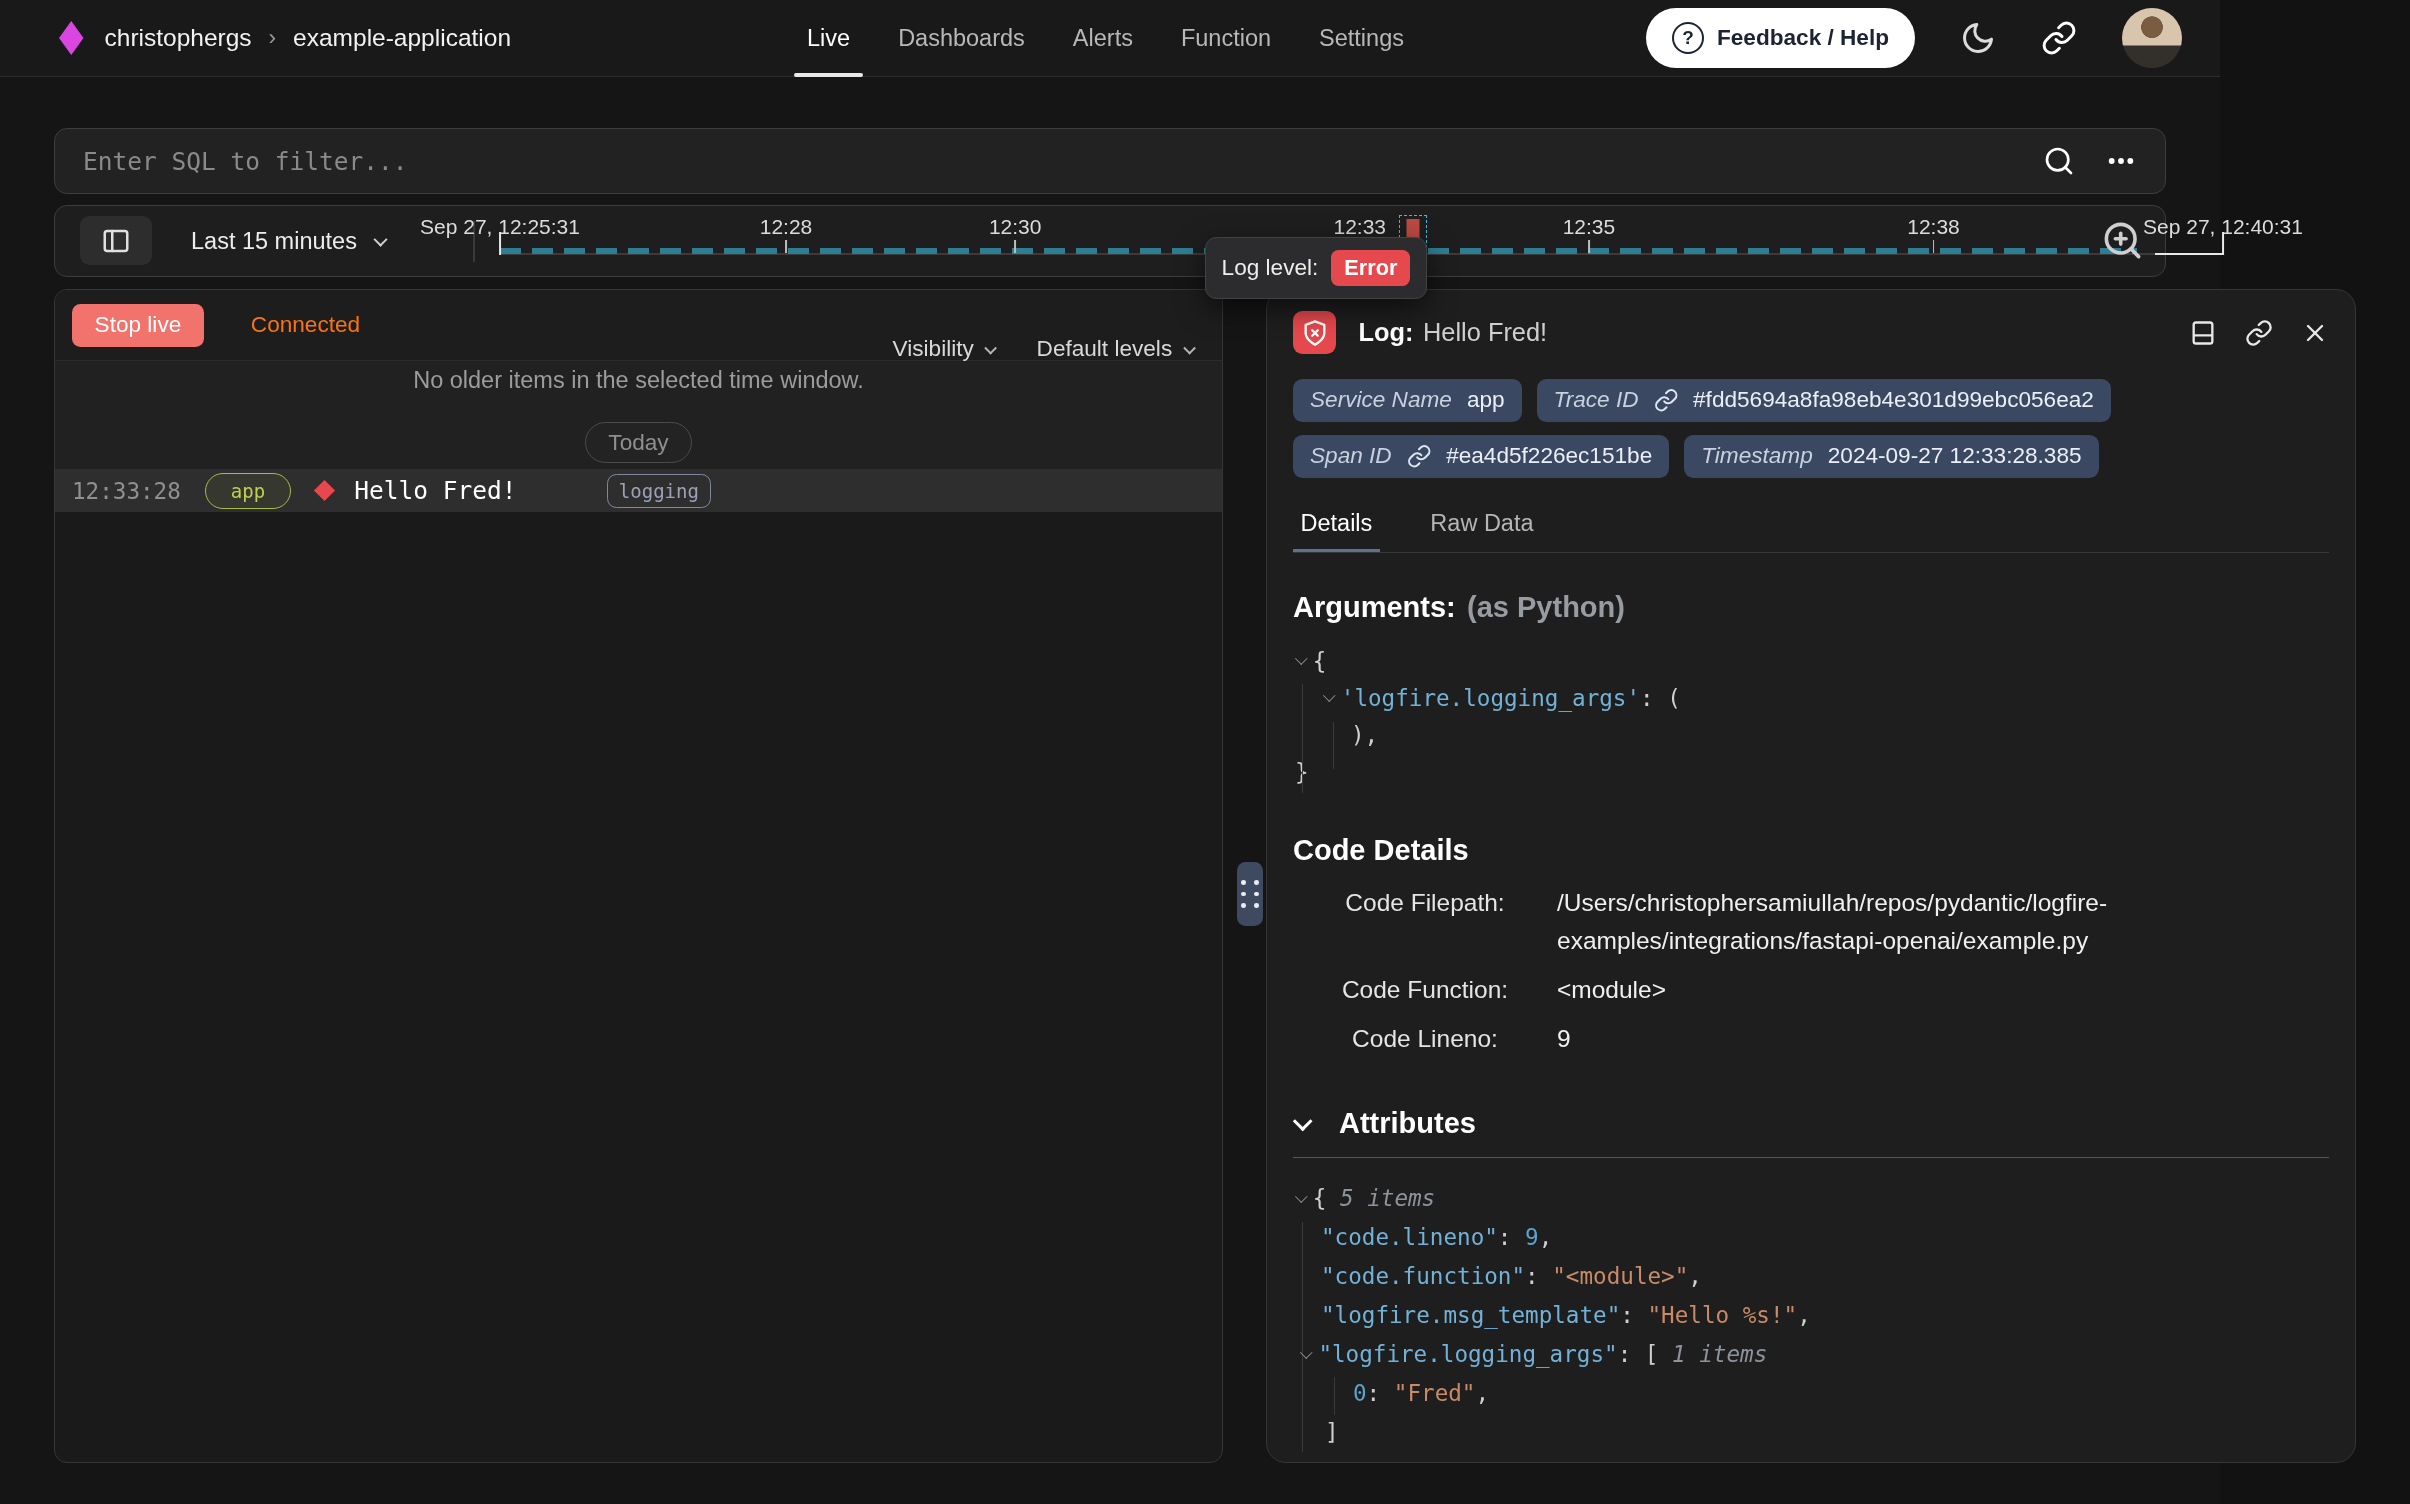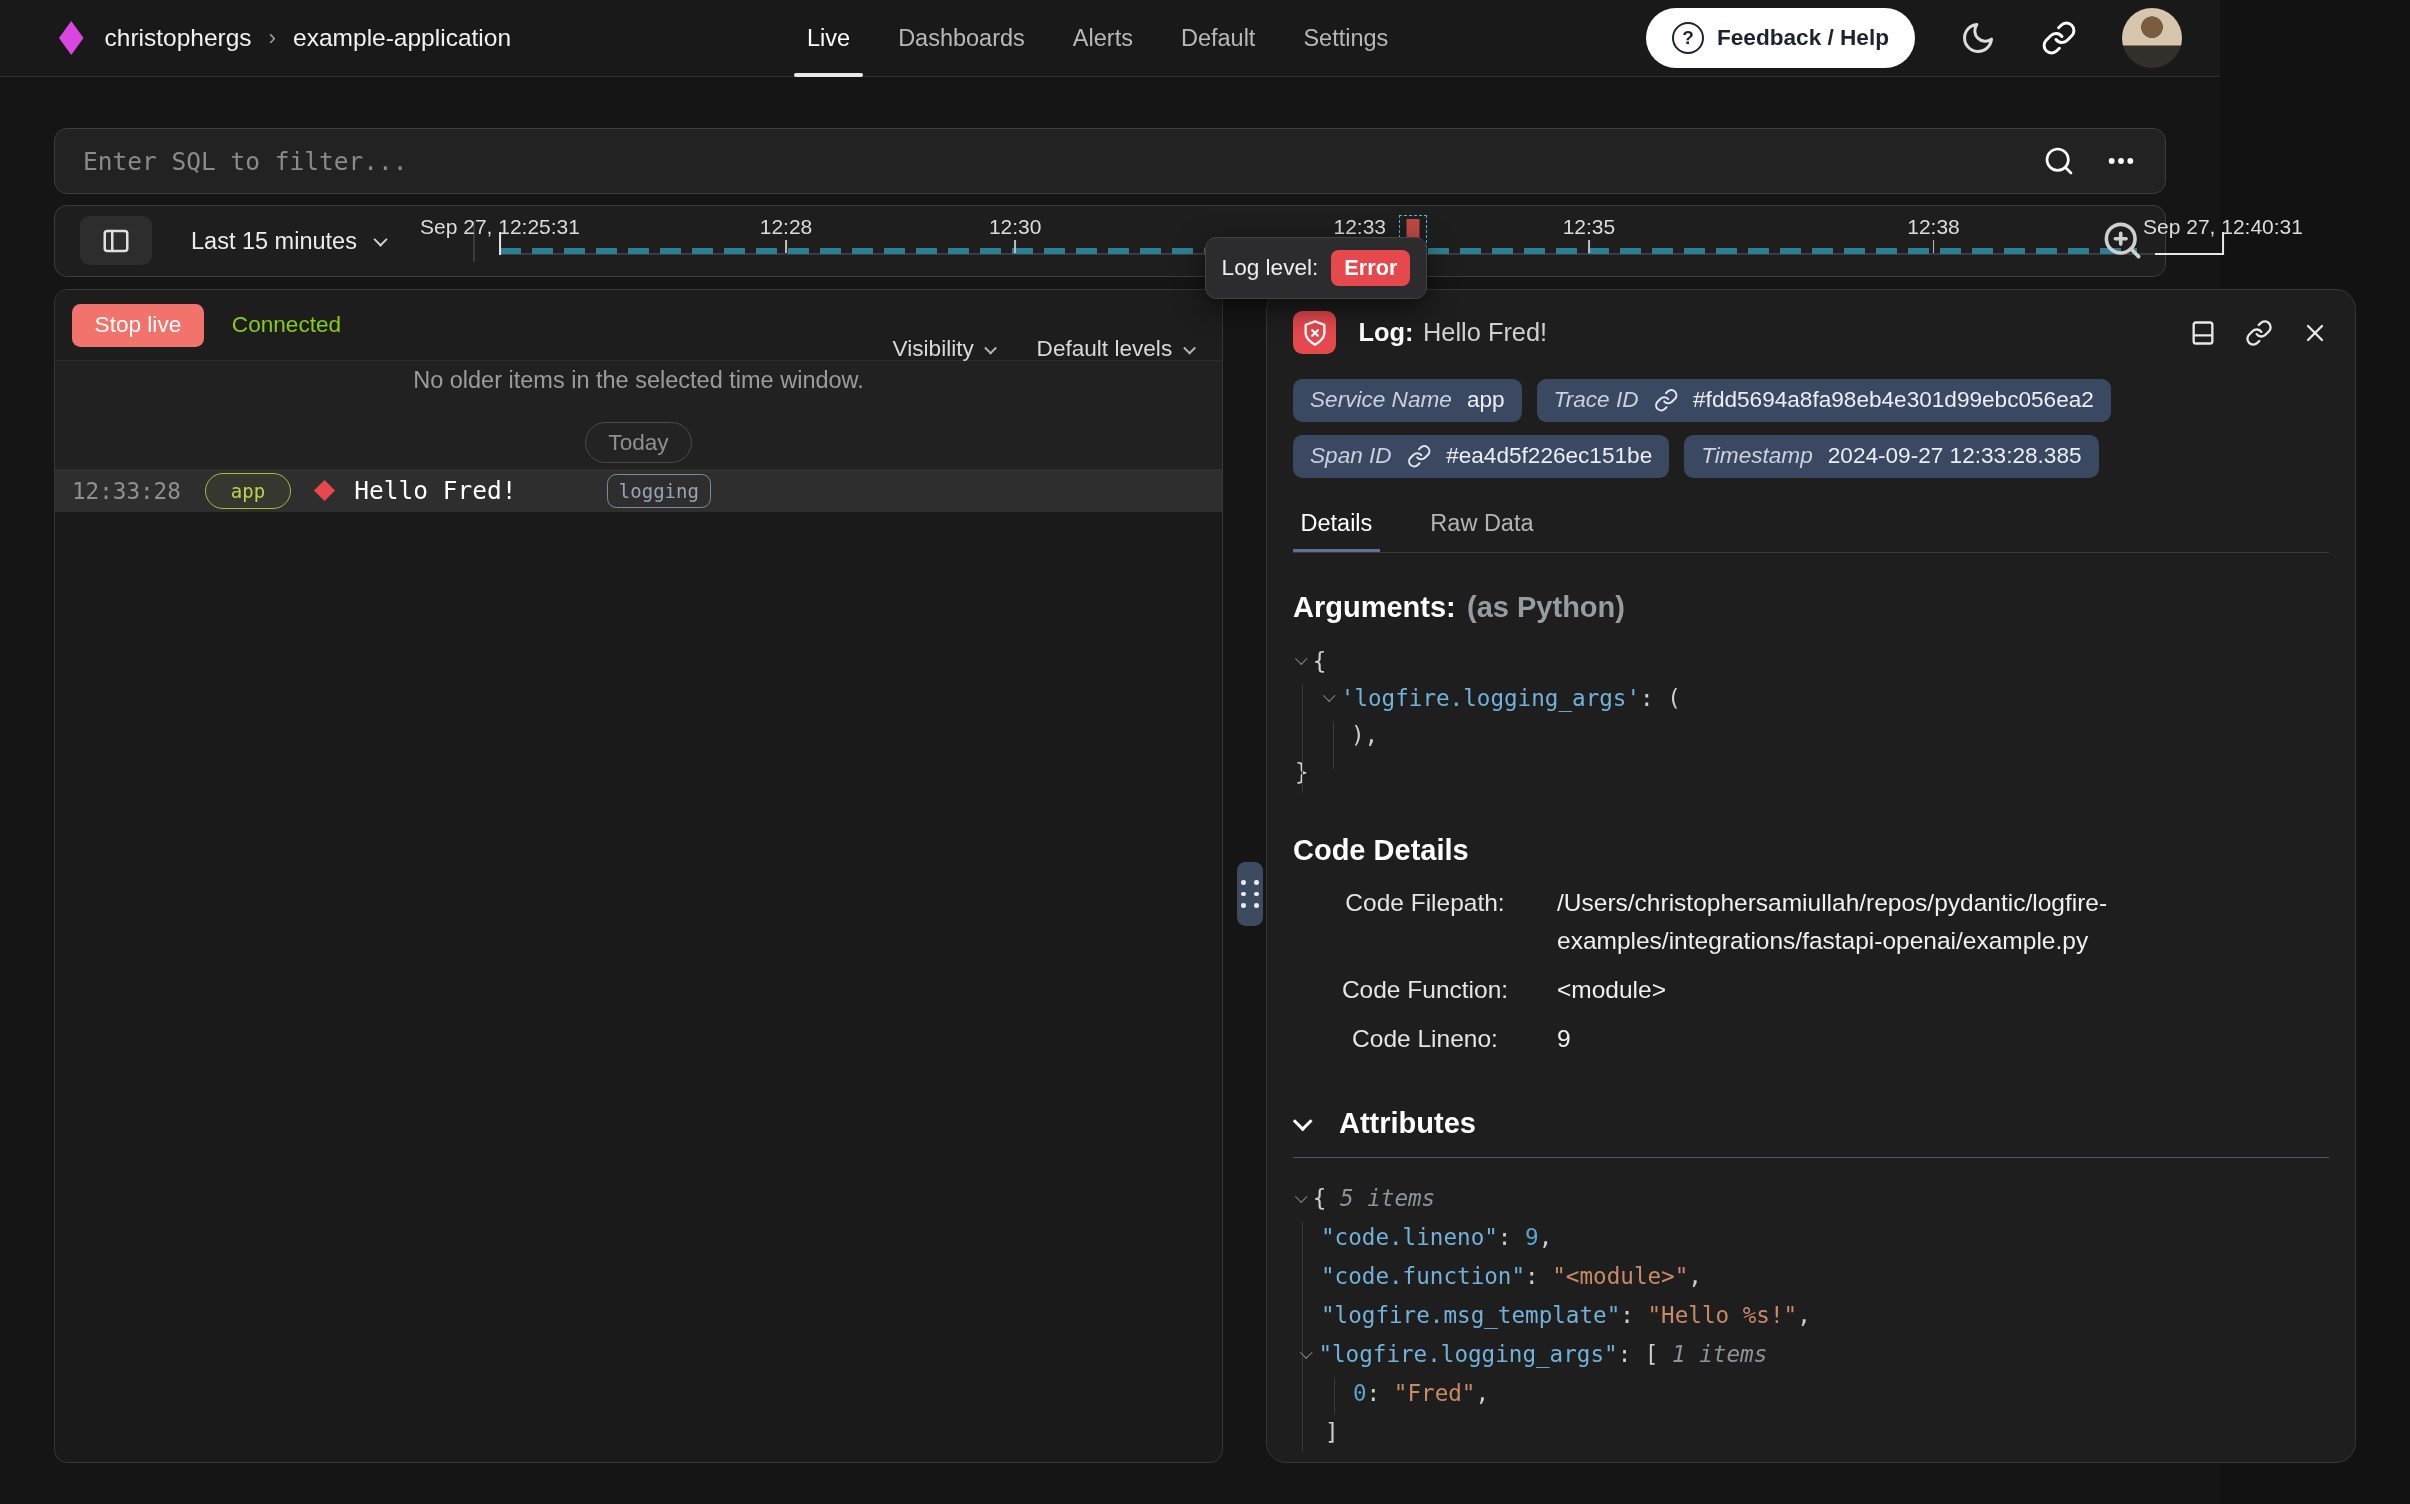--- a/index.html
+++ b/index.html
@@ -86,21 +86,21 @@
   .error-badge { background:#e5484d; color:#ffffff; font-weight:700;
     border-radius:7.5px; padding:4.7px 13px; font-size:21.7px; }
 
   
   .live-panel { position:absolute; left:54px; top:289px; width:1169px; height:1174px;
     background:#1a1a1a; border:1.9px solid #363636; border-radius:13px; overflow:hidden; }
   .live-header { height:70px; display:flex; align-items:center; padding:0 17px; background:#1d1d1d; }
   .stop-btn { background:#f1736c; color:#ffffff; border:none; border-radius:8.5px;
     height:43px; padding:0 22.6px; font-size:22.6px; cursor:pointer;
     font-family:"Liberation Sans",sans-serif; }
-  .conn { margin-left:28px; font-size:22.6px; color:#84cc16; }
+  .conn { margin-left:47px; font-size:22.6px; color:#f97316; }
   .live-header-right { margin-left:auto; display:flex; gap:43px; margin-right:13px; }
   .dropdown { display:flex; align-items:center; gap:11.3px; color:#d9d9d9; font-size:22.6px;
     background:none; border:none; cursor:pointer; font-family:"Liberation Sans",sans-serif;margin-top:48px; }
   .dropdown .chev { width:8.5px; height:8.5px; border-width:2.4px; color:#b5b5b5; }
   .empty-zone { height:109px; background:#212121; border-top:0.9px solid #2c2c2c;
     display:flex; flex-direction:column; align-items:center; justify-content:center; gap:28px; }
   .empty-msg { color:#9c9c9c; font-size:23.5px; }
   .today-btn { border:1.9px solid #4b4b4b; background:#232323; color:#8f8f8f;
     border-radius:941px; height:41px; padding:0 22.6px; font-size:22.6px; cursor:pointer;
     font-family:"Liberation Sans",sans-serif; }
@@ -185,21 +185,21 @@
     <span class="logo-diamond"></span>
     <nav style="display:flex;align-items:center;">
       <span class="crumb">christophergs</span>
       <span class="crumb-sep">›</span>
       <span class="crumb">example-application</span>
     </nav>
     <div class="nav-tabs">
       <div class="nav-tab active">Live</div>
       <div class="nav-tab">Dashboards</div>
       <div class="nav-tab">Alerts</div>
-      <div class="nav-tab">Default</div>
+      <div class="nav-tab">Function</div>
       <div class="nav-tab">Settings</div>
     </div>
     <div class="nav-right">
       <button class="feedback-btn">
         <span class="q-circle">?</span>
         <span>Feedback / Help</span>
       </button>
       <button class="icon-btn">
         <svg width="36" height="36" viewBox="0 0 24 24" fill="none" stroke="#dcdcdc" stroke-width="2" stroke-linecap="round" stroke-linejoin="round">
             <path d="M21 12.79A9 9 0 1 1 11.21 3 7 7 0 0 0 21 12.79z"></path>

